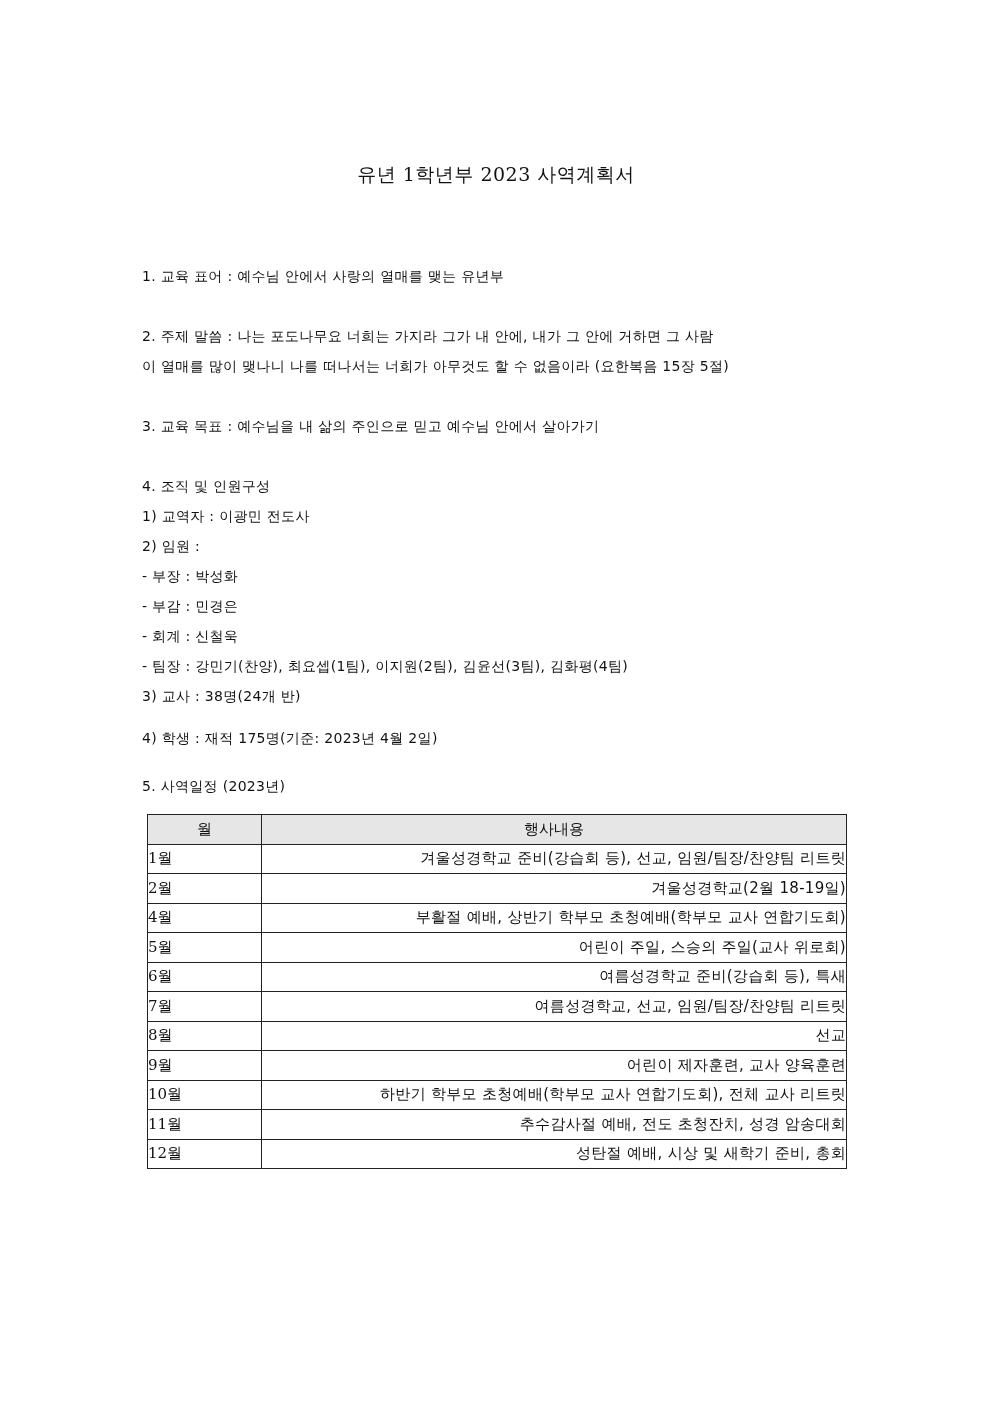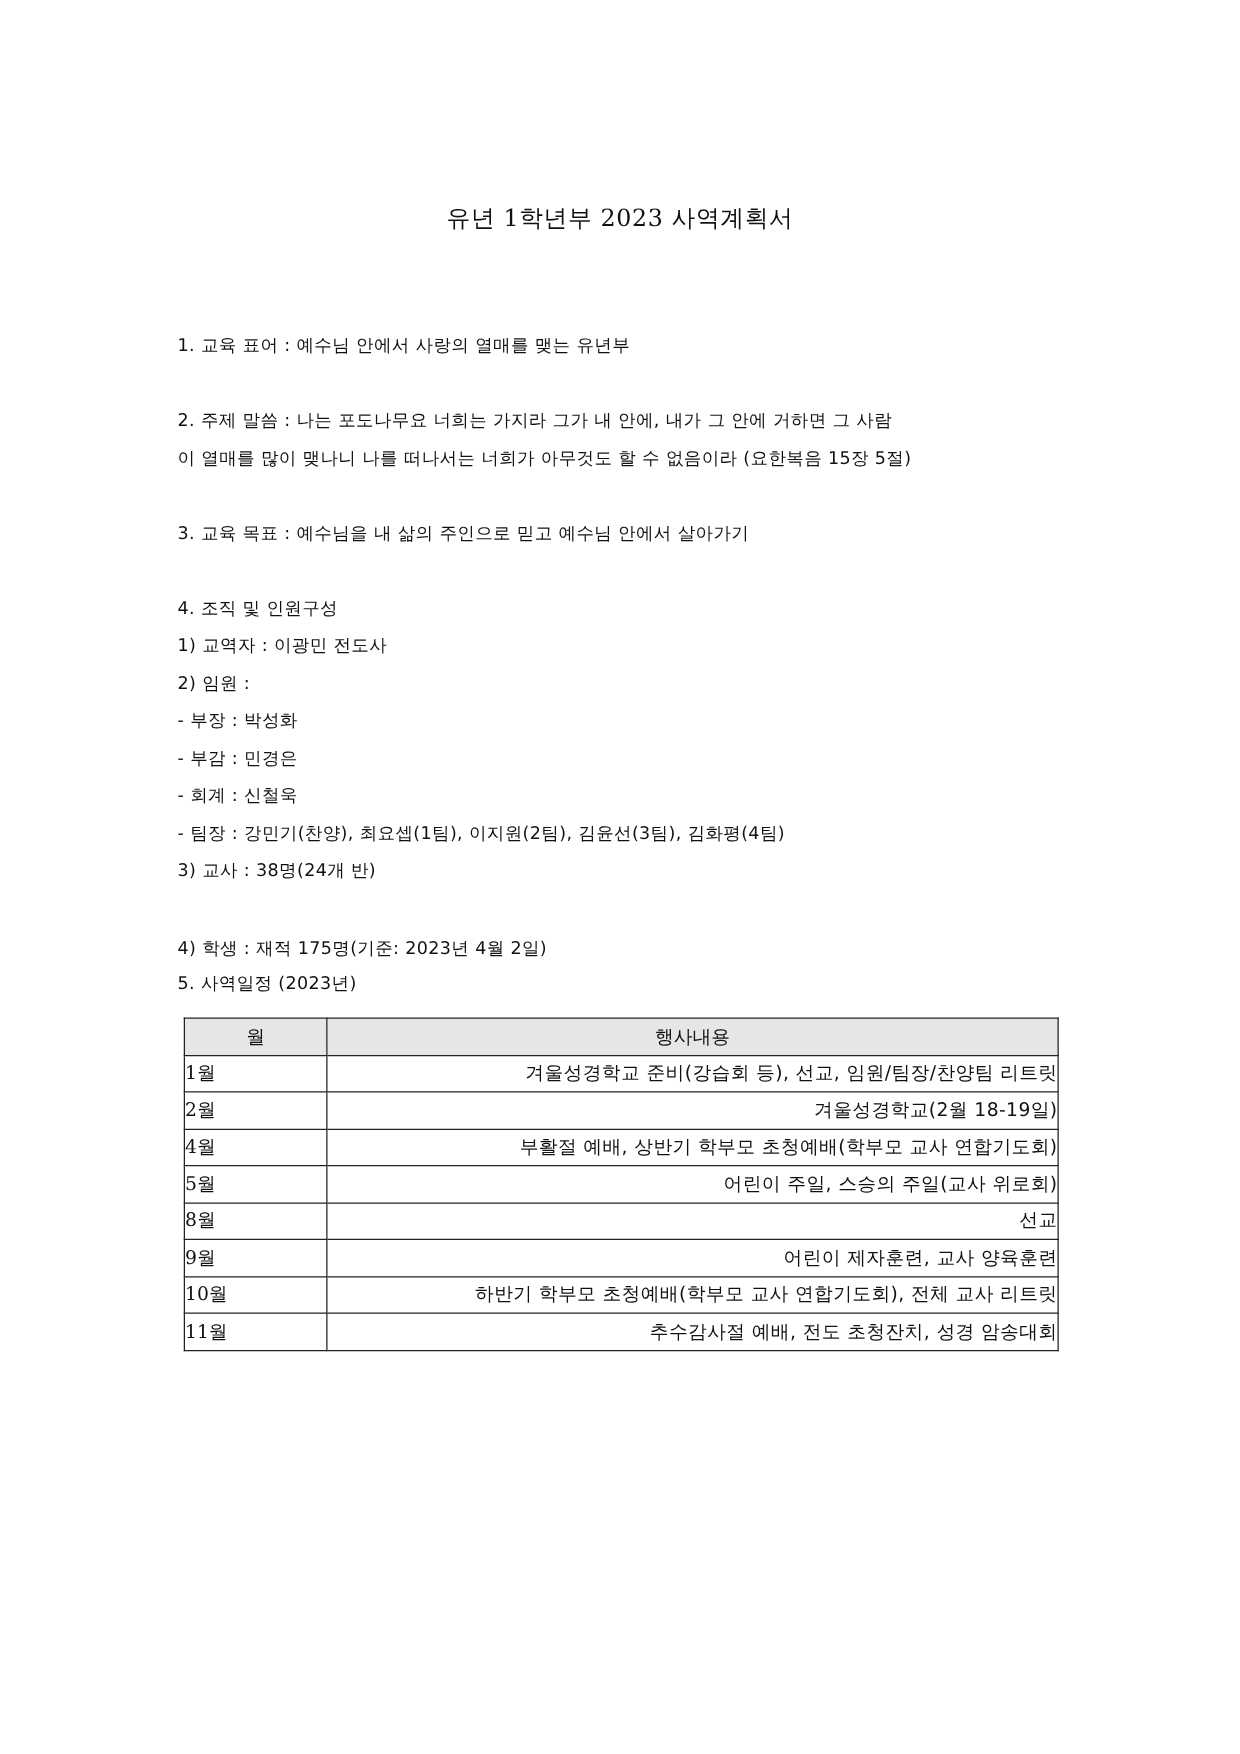--- a/index.html
+++ b/index.html
@@ -26,21 +26,21 @@
 <div class="line" style="top:418px">3. 교육 목표 : 예수님을 내 삶의 주인으로 믿고 예수님 안에서 살아가기</div>
 <div class="line" style="top:478px">4. 조직 및 인원구성</div>
 
 <div class="line" style="top:508px">1) 교역자 : 이광민 전도사</div>
 <div class="line" style="top:538px">2) 임원 :</div>
 <div class="line" style="top:568px">- 부장 : 박성화</div>
 <div class="line" style="top:598px">- 부감 : 민경은</div>
 <div class="line" style="top:628px">- 회계 : 신철욱</div>
 <div class="line" style="top:658px">- 팀장 : 강민기(찬양), 최요셉(1팀), 이지원(2팀), 김윤선(3팀), 김화평(4팀)</div>
 <div class="line" style="top:688px">3) 교사 : 38명(24개 반)</div>
-<div class="line" style="top:750px">4) 학생 : 재적 175명(기준: 2023년 4월 2일)</div>
+<div class="line" style="top:730px">4) 학생 : 재적 175명(기준: 2023년 4월 2일)</div>
 
 <div class="line" style="top:778px">5. 사역일정 (2023년)</div>
 
 <table class="sched">
   <thead>
     <tr>
       <th>월</th>
       <th>행사내용</th>
     </tr>
   </thead>
@@ -55,29 +55,41 @@
       </tr>
     <tr>
         <td class="m">4월</td>
         <td class="c">부활절 예배, 상반기 학부모 초청예배(학부모 교사 연합기도회)</td>
       </tr>
     <tr>
         <td class="m">5월</td>
         <td class="c">어린이 주일, 스승의 주일(교사 위로회)</td>
       </tr>
     <tr>
+        <td class="m">6월</td>
+        <td class="c">여름성경학교 준비(강습회 등), 특새</td>
+      </tr>
+    <tr>
+        <td class="m">7월</td>
+        <td class="c">여름성경학교, 선교, 임원/팀장/찬양팀 리트릿</td>
+      </tr>
+    <tr>
         <td class="m">8월</td>
         <td class="c">선교</td>
       </tr>
     <tr>
         <td class="m">9월</td>
         <td class="c">어린이 제자훈련, 교사 양육훈련</td>
       </tr>
     <tr>
         <td class="m">10월</td>
         <td class="c">하반기 학부모 초청예배(학부모 교사 연합기도회), 전체 교사 리트릿</td>
       </tr>
     <tr>
         <td class="m">11월</td>
         <td class="c">추수감사절 예배, 전도 초청잔치, 성경 암송대회</td>
       </tr>
+    <tr>
+        <td class="m">12월</td>
+        <td class="c">성탄절 예배, 시상 및 새학기 준비, 총회</td>
+      </tr>
   </tbody>
 </table>
 
 </body></html>

